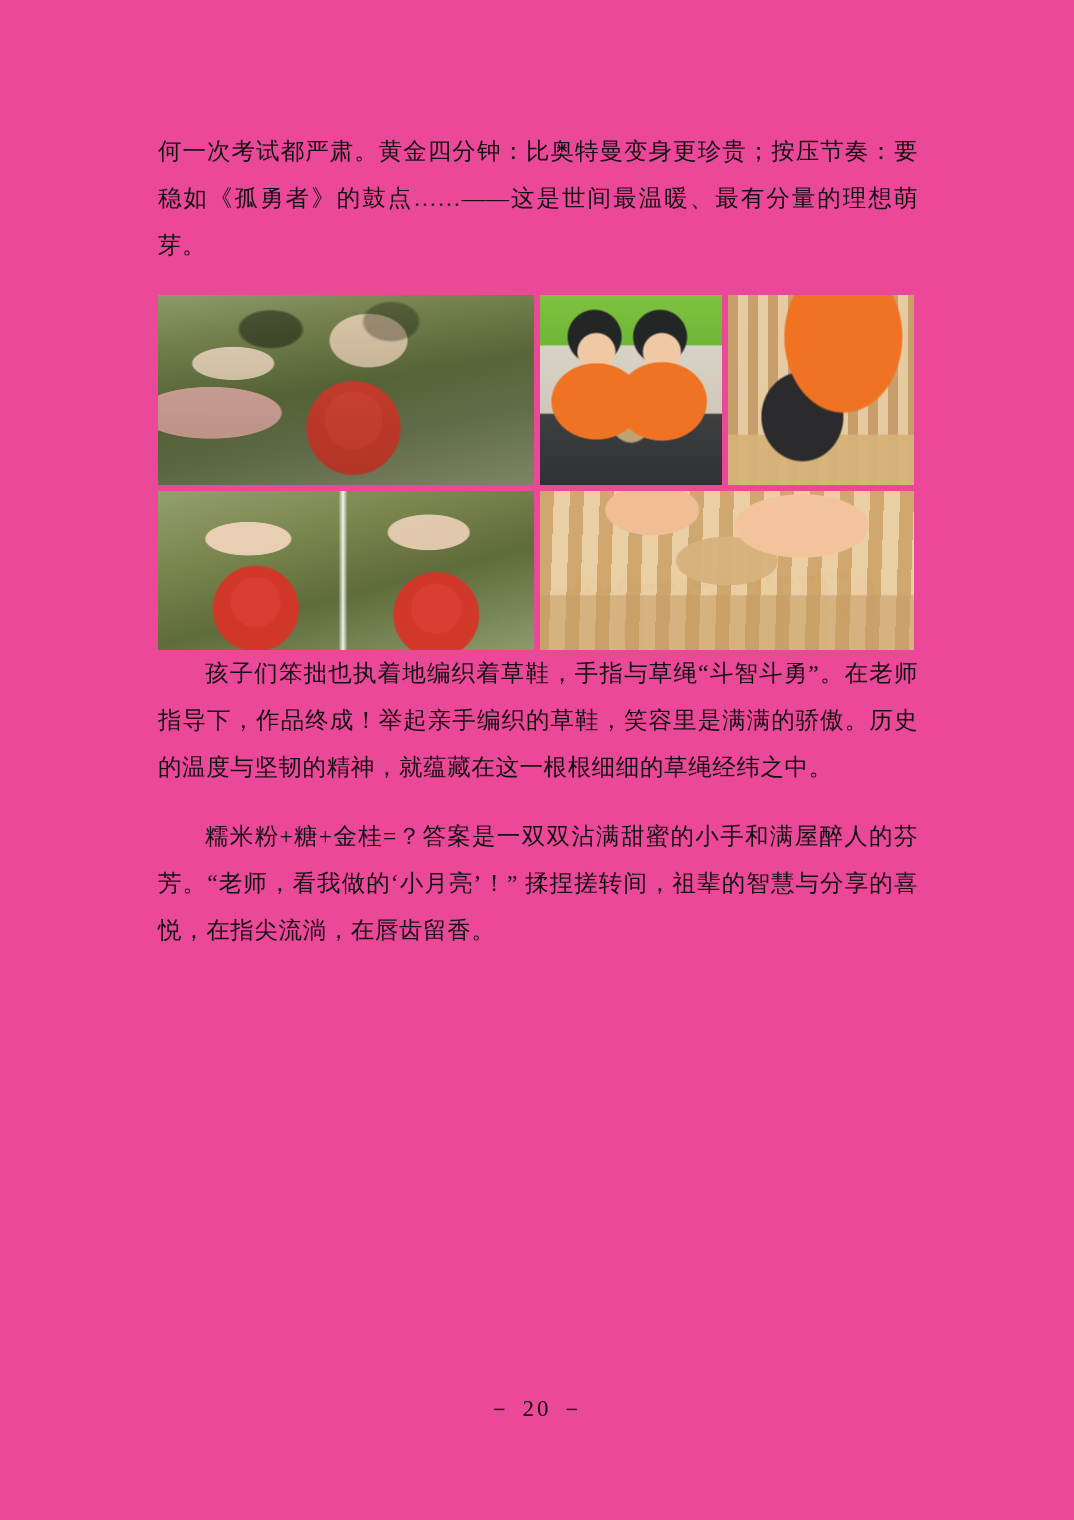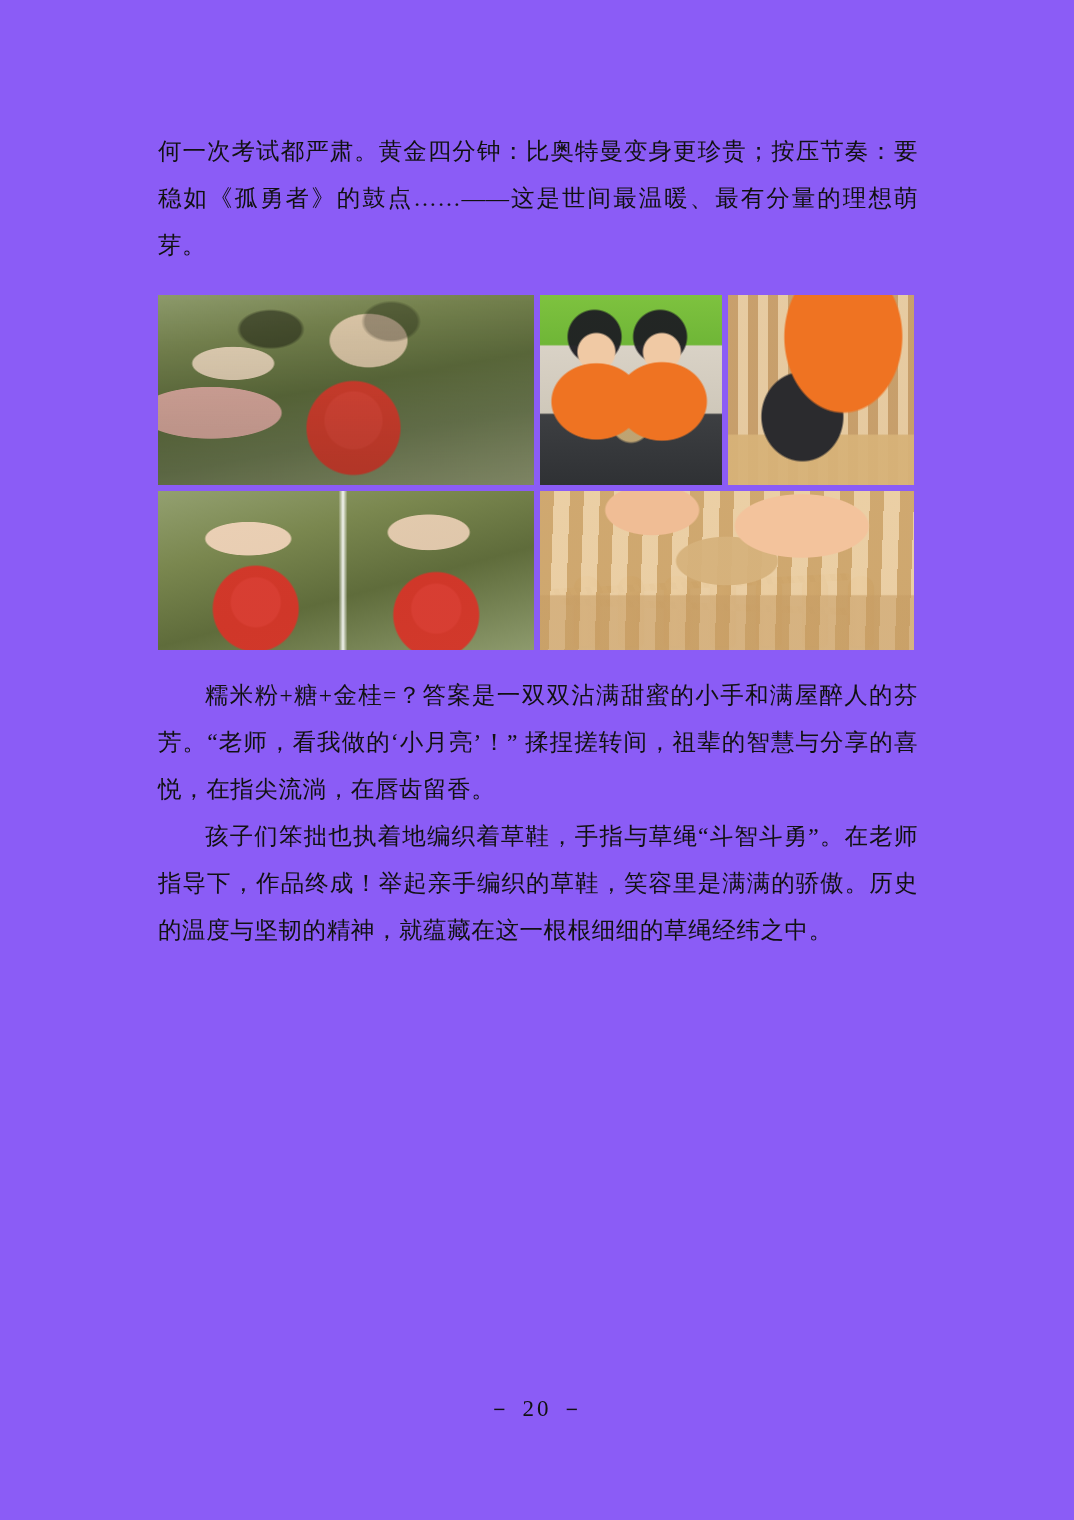--- a/index.html
+++ b/index.html
@@ -14,21 +14,21 @@
     font-family: "Liberation Serif", "DejaVu Serif", serif;
     color: #000000;
     overflow: hidden;
   }
   .page {
     position: absolute;
     left: 0;
     top: 0;
     width: 1074px;
     height: 1520px;
-    background: #8b5cf6;
+    background: #ec4899;
   }
   .content {
     position: absolute;
     left: 158px;
     top: 128px;
     width: 760px;
   }
   p.para {
     margin: 0;
     font-size: 23.5px;
@@ -213,21 +213,21 @@
           <div class="post" style="left:216px;"></div>
           <div class="post" style="left:262px;"></div>
           <div class="post" style="left:308px;"></div>
           <div class="rope" style="left:10px; bottom:62px; width:300px; transform:rotate(-3deg);"></div>
           <div class="rope" style="left:20px; bottom:40px; width:290px; transform:rotate(2deg);"></div>
         </div>
       </div>
 
     </div>
 
+    <p class="para indent">孩子们笨拙也执着地编织着草鞋，手指与草绳“斗智斗勇”。在老师指导下，作品终成！举起亲手编织的草鞋，笑容里是满满的骄傲。历史的温度与坚韧的精神，就蕴藏在这一根根细细的草绳经纬之中。</p>
+
     <p class="para indent" style="margin-top:22px;">糯米粉+糖+金桂=？答案是一双双沾满甜蜜的小手和满屋醉人的芬芳。“老师，看我做的‘小月亮’！” 揉捏搓转间，祖辈的智慧与分享的喜悦，在指尖流淌，在唇齿留香。</p>
 
-    <p class="para indent">孩子们笨拙也执着地编织着草鞋，手指与草绳“斗智斗勇”。在老师指导下，作品终成！举起亲手编织的草鞋，笑容里是满满的骄傲。历史的温度与坚韧的精神，就蕴藏在这一根根细细的草绳经纬之中。</p>
-
   </div>
 
   <div class="pagenum">－ 20 －</div>
 
 </div>
 
 </body></html>

